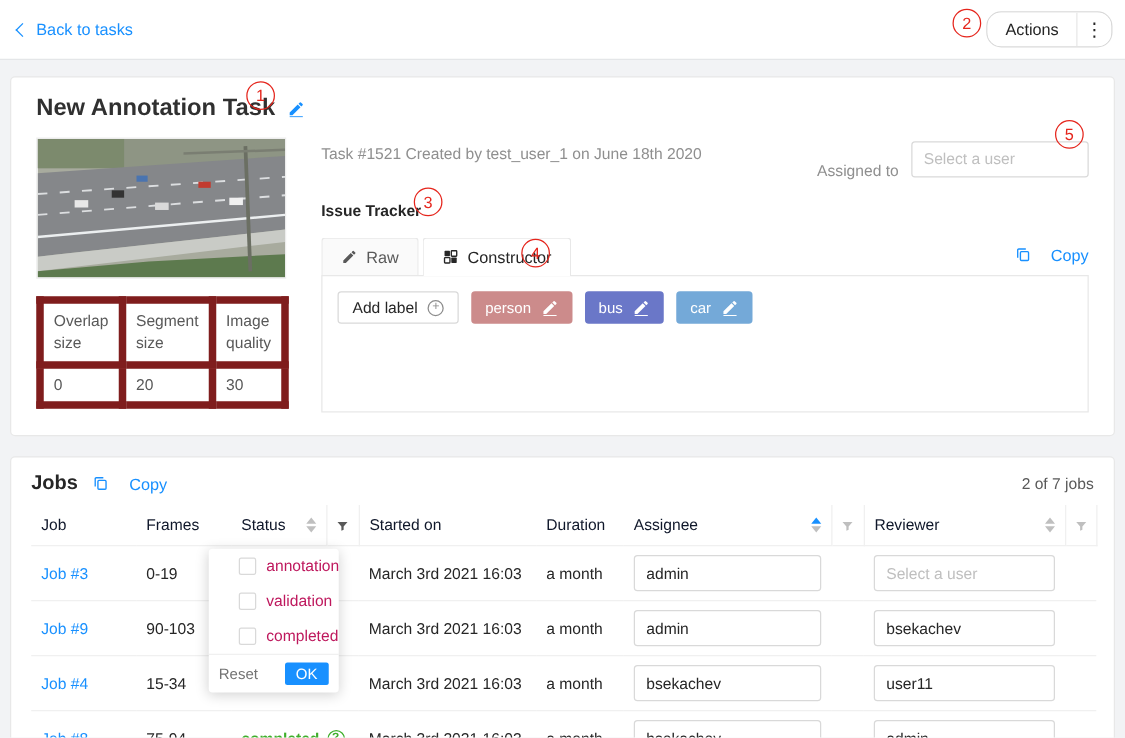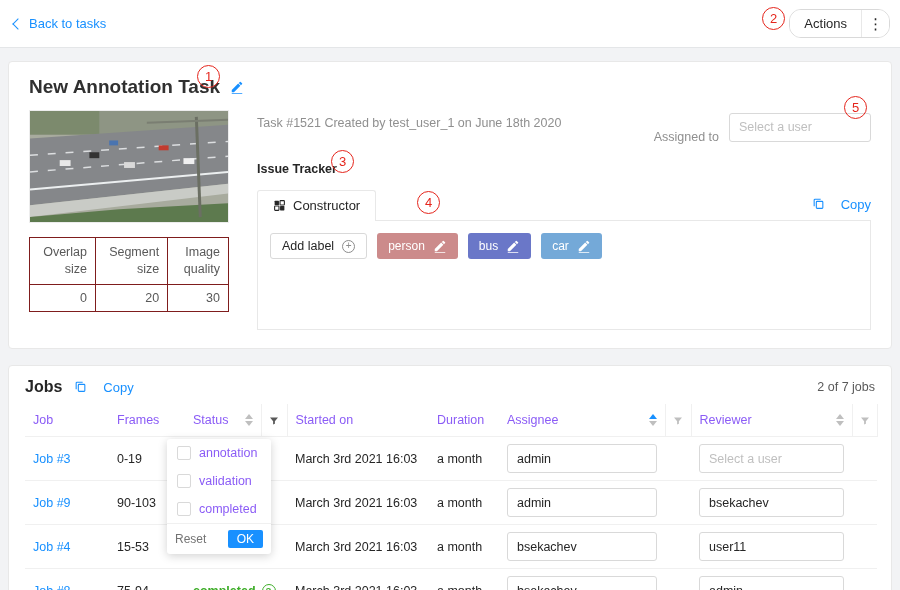--- a/index.html
+++ b/index.html
@@ -28,21 +28,21 @@
   .title-row { display:flex; align-items:center; gap:10px; }
   .task-title { font-size:19px; font-weight:600; color:#303030; }
   .pencil { display:inline-block; width:14px; height:14px; }
   .pencil svg { width:100%; height:100%; display:block; }
   .main-content { display:flex; gap:28px; margin-top:12px; }
   
   .left-col { width:200px; flex:none; }
   .thumb { width:200px; height:113px; border:1px solid #ededed; overflow:hidden; }
   .thumb svg { display:block; width:100%; height:100%; }
   table.params { border-collapse:collapse; width:100%; margin-top:14px; font-size:12.5px; color:#595959; }
-  table.params th, table.params td { border:1px solid #7f1d1d; padding:6px 8px; text-align:right; font-weight:400; }
+  table.params th, table.params td { border:6px solid #7f1d1d; padding:6px 8px; text-align:left; font-weight:400; }
   table.params th { line-height:1.35; }
   
   .right-col { flex:1; min-width:0; }
   .meta-row { display:flex; justify-content:space-between; align-items:flex-start; }
   .task-meta { font-size:12.5px; color:#8f8f8f; padding-top:6px; }
   .assign { display:flex; align-items:center; gap:10px; }
   .assign-label { font-size:12.5px; color:#8f8f8f;margin-top:20px; }
   input.ant-input {
     border:1px solid #d9d9d9; border-radius:3px; height:29px; padding:0 9px;
     font-size:12.5px; color:#262626; font-family:inherit; outline:none; background:#fff;
@@ -78,42 +78,42 @@
     font-size:12px; padding:6px 11px; cursor:pointer;
   }
   .tag .pencil svg path { fill:#fff; }
   
   .jobs-card { margin-top:16px; padding:12px 16px 0 16px; position:relative; height:240px; }
   .jobs-head { display:flex; align-items:center; }
   .jobs-title { font-size:16px; font-weight:700; color:#262626; }
   .jobs-copy { margin-left:12px; }
   .jobs-count { margin-left:auto; font-size:12.5px; color:#595959; }
   table.jobs { border-collapse:collapse; width:100%; margin-top:8px; font-size:12.5px; table-layout:fixed; }
-  table.jobs th { color:#8b5cf6; font-weight:400; text-align:left; padding:9px 8px; border-bottom:1px solid #f0f0f0; }
+  table.jobs th { color:#0f172a; font-weight:400; text-align:left; padding:9px 8px; border-bottom:1px solid #f0f0f0; }
   table.jobs th.fcell { border-left:1px solid #f0f0f0; border-right:1px solid #f0f0f0; text-align:center; padding:9px 4px; cursor:pointer; }
   table.jobs td { padding:7px 8px; border-bottom:1px solid #f0f0f0; color:#262626; height:41px; }
   .th-flex { display:flex; align-items:center; justify-content:space-between; }
   .carets { display:flex; flex-direction:column; gap:2px; margin-left:6px; }
   .car-up { width:0; height:0; border-left:4px solid transparent; border-right:4px solid transparent; border-bottom:5px solid #bfbfbf; }
   .car-down { width:0; height:0; border-left:4px solid transparent; border-right:4px solid transparent; border-top:5px solid #bfbfbf; }
   .car-up.on { border-bottom-color:#1890ff; }
   .funnel { width:12px; height:12px; display:inline-block; vertical-align:middle; }
   .funnel svg { width:100%; height:100%; display:block; }
   .job-link { color:#1890ff; cursor:pointer; text-decoration:none; }
   .cell-input { width:100%; max-width:168px; }
   .status-done { font-weight:600; display:inline-flex; align-items:center; gap:6px; }
   .help { width:14px; height:14px; border:1px solid currentColor; border-radius:50%; font-size:9.5px;
     display:inline-flex; align-items:center; justify-content:center; }
   .help::before { content:"?"; }
   
   .filter-dd {
     position:absolute; left:158px; top:73px; width:104px; background:#fff; border-radius:3px;
     box-shadow:0 2px 10px rgba(0,0,0,0.18); z-index:20; font-size:12.5px;
   }
-  .dd-item { display:flex; align-items:center; gap:8px; padding:7px 10px; color:#8b5cf6; cursor:pointer; }
+  .dd-item { display:flex; align-items:center; gap:8px; padding:7px 24px; color:#be185d; cursor:pointer; }
   .cb { width:14px; height:14px; border:1px solid #d9d9d9; border-radius:2px; background:#fff; flex:none; }
   .dd-footer { border-top:1px solid #f0f0f0; display:flex; align-items:center; justify-content:space-between; padding:6px 8px; }
   .dd-reset { color:#737373; font-size:12px; background:none; border:none; cursor:default; font-family:inherit; }
   .dd-ok { color:#fff; font-size:12px; border:none; border-radius:2px; padding:2px 9px; cursor:pointer; font-family:inherit; }
   
   .annot {
     position:absolute; width:23px; height:23px; border:1.7px solid #e5251c; border-radius:50%;
     color:#e5251c; display:flex; align-items:center; justify-content:center;
     font-size:13px; z-index:60; pointer-events:none;
   }
@@ -191,20 +191,28 @@
         <span class="task-meta">Task #1521 Created by test_user_1 on June 18th 2020</span>
         <div class="assign">
           <span class="assign-label">Assigned to</span>
           <input class="ant-input" placeholder="Select a user" style="">
         </div>
       </div>
 
       <div class="issue-label">Issue Tracker</div>
 
       <div class="tabs-row">
+        <div class="tab">
+          <span class="ticon">
+            <svg viewBox="0 0 24 24">
+                <path fill="#595959" d="M3 17.25V21h3.75L17.8 9.94l-3.75-3.75L3 17.25zM20.7 7.04a1 1 0 0 0 0-1.41l-2.34-2.34a1 1 0 0 0-1.41 0l-1.83 1.83 3.75 3.75 1.83-1.83z"></path>
+              </svg>
+          </span>
+          <span>Raw</span>
+        </div>
         <div class="tab active">
           <span class="ticon">
             <svg viewBox="0 0 24 24">
               <rect x="3" y="3" width="8" height="8" rx="1" fill="#262626"></rect>
               <rect x="13" y="3" width="8" height="8" rx="1" fill="none" stroke="#262626" stroke-width="2"></rect>
               <rect x="3" y="13" width="8" height="8" rx="1" fill="none" stroke="#262626" stroke-width="2"></rect>
               <rect x="13" y="13" width="8" height="8" rx="1" fill="#262626"></rect>
             </svg>
           </span>
           <span>Constructor</span>
@@ -356,21 +364,21 @@
         <td></td>
         <td>March 3rd 2021 16:03</td>
         <td>a month</td>
         <td><input class="ant-input cell-input" value="admin" style=""></td>
         <td></td>
         <td><input class="ant-input cell-input" value="bsekachev" style=""></td>
         <td></td>
       </tr>
       <tr>
         <td><a class="job-link">Job #4</a></td>
-        <td>15-53</td>
+        <td>15-34</td>
         <td></td>
         <td></td>
         <td>March 3rd 2021 16:03</td>
         <td>a month</td>
         <td><input class="ant-input cell-input" value="bsekachev" style=""></td>
         <td></td>
         <td><input class="ant-input cell-input" value="user11" style=""></td>
         <td></td>
       </tr>
       <tr>

